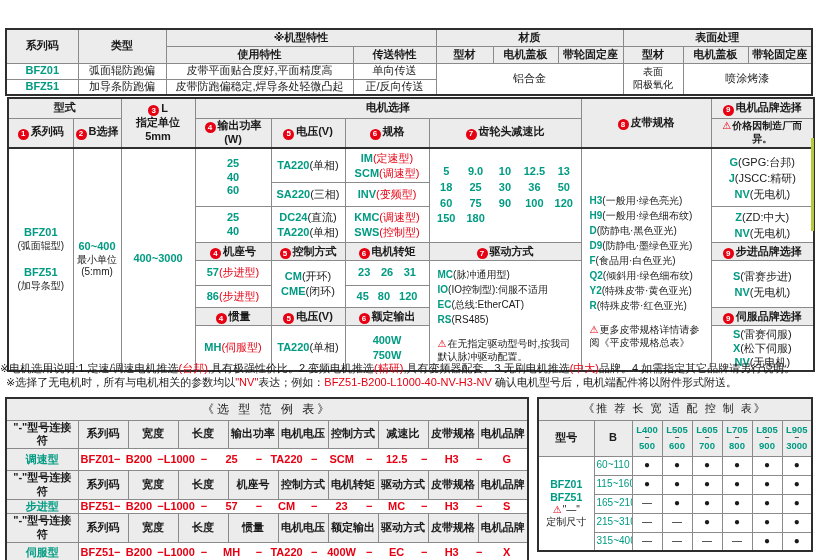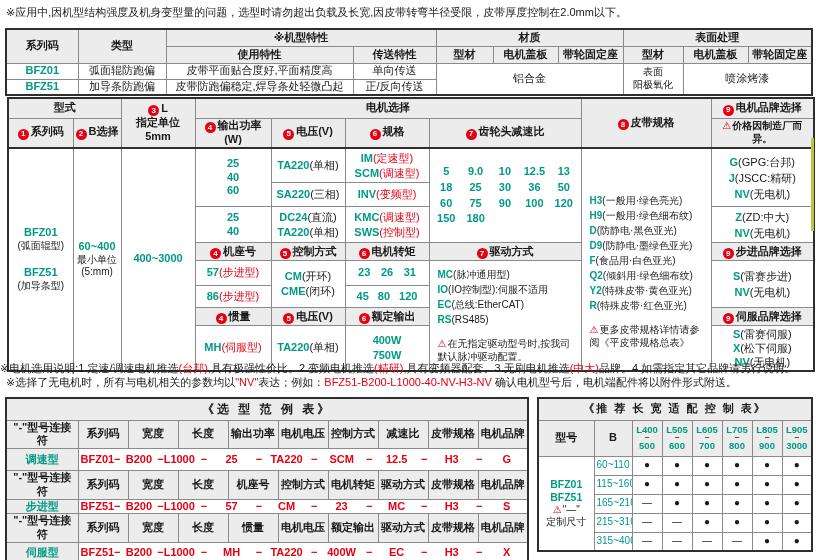--- a/index.html
+++ b/index.html
@@ -12,21 +12,21 @@
   *{box-sizing:border-box;margin:0;padding:0}
   body{background:#fff}
   #page{position:relative;width:816px;height:560px;background:#fff;
         font-family:"Liberation Sans","DejaVu Sans",sans-serif;color:#1a1a1a;overflow:hidden}
   .note{position:absolute;font-size:11px;white-space:nowrap;line-height:1.2}
   table{border-collapse:collapse;table-layout:fixed;position:absolute;
         border:2px solid var(--bdk)}
   td{border:1px solid var(--bd);font-size:11px;text-align:center;vertical-align:middle;
      padding:0 2px;line-height:1.25;overflow:hidden}
   .hd td,.sub{background:var(--hdbg);font-weight:700}
-  .ttl td{background:var(--hdbg);font-weight:700;font-size:12px;letter-spacing:3px}
+  .ttl td{background:var(--hdbg);font-weight:400;font-size:12px;letter-spacing:3px}
   .thick{border-bottom:2px solid var(--bdk)}
   .g{color:var(--green);font-weight:700}
   .lines>span{display:block}
   .P-g{color:var(--green);font-weight:700}
   .P-r{color:var(--red)}
   .P-b{font-weight:700}
   .P-sm{font-size:8px;line-height:6px}
   .P-warn{color:var(--red);font-weight:700;margin-right:1px}
   .P-circ{display:inline-flex;align-items:center;justify-content:center;
           width:11px;height:11px;border-radius:50%;background:var(--red);
@@ -53,21 +53,20 @@
   .lcol .P-g{font-size:9.5px}
   #greenbar{position:absolute;left:811px;top:138px;width:3px;height:93px;background:#b7c83a}
   .sm2{font-size:10px}
   .brandline{line-height:16px;white-space:nowrap}
 </style>
 </head>
 <body>
 
 <div id="page">
 
-  <div class="note" style="left:6px;top:6px">※应用中,因机型结构强度及机身变型量的问题，选型时请勿超出负载及长宽,因皮带转弯半径受限，皮带厚度控制在2.0mm以下。</div>
 
   <table id="spec" style="left:5px;top:28px;width:806px">
     <colgroup>
         <col style="width:72px">
         <col style="width:88px">
         <col style="width:187px">
         <col style="width:83px">
         <col style="width:57px">
         <col style="width:65px">
         <col style="width:65px">

